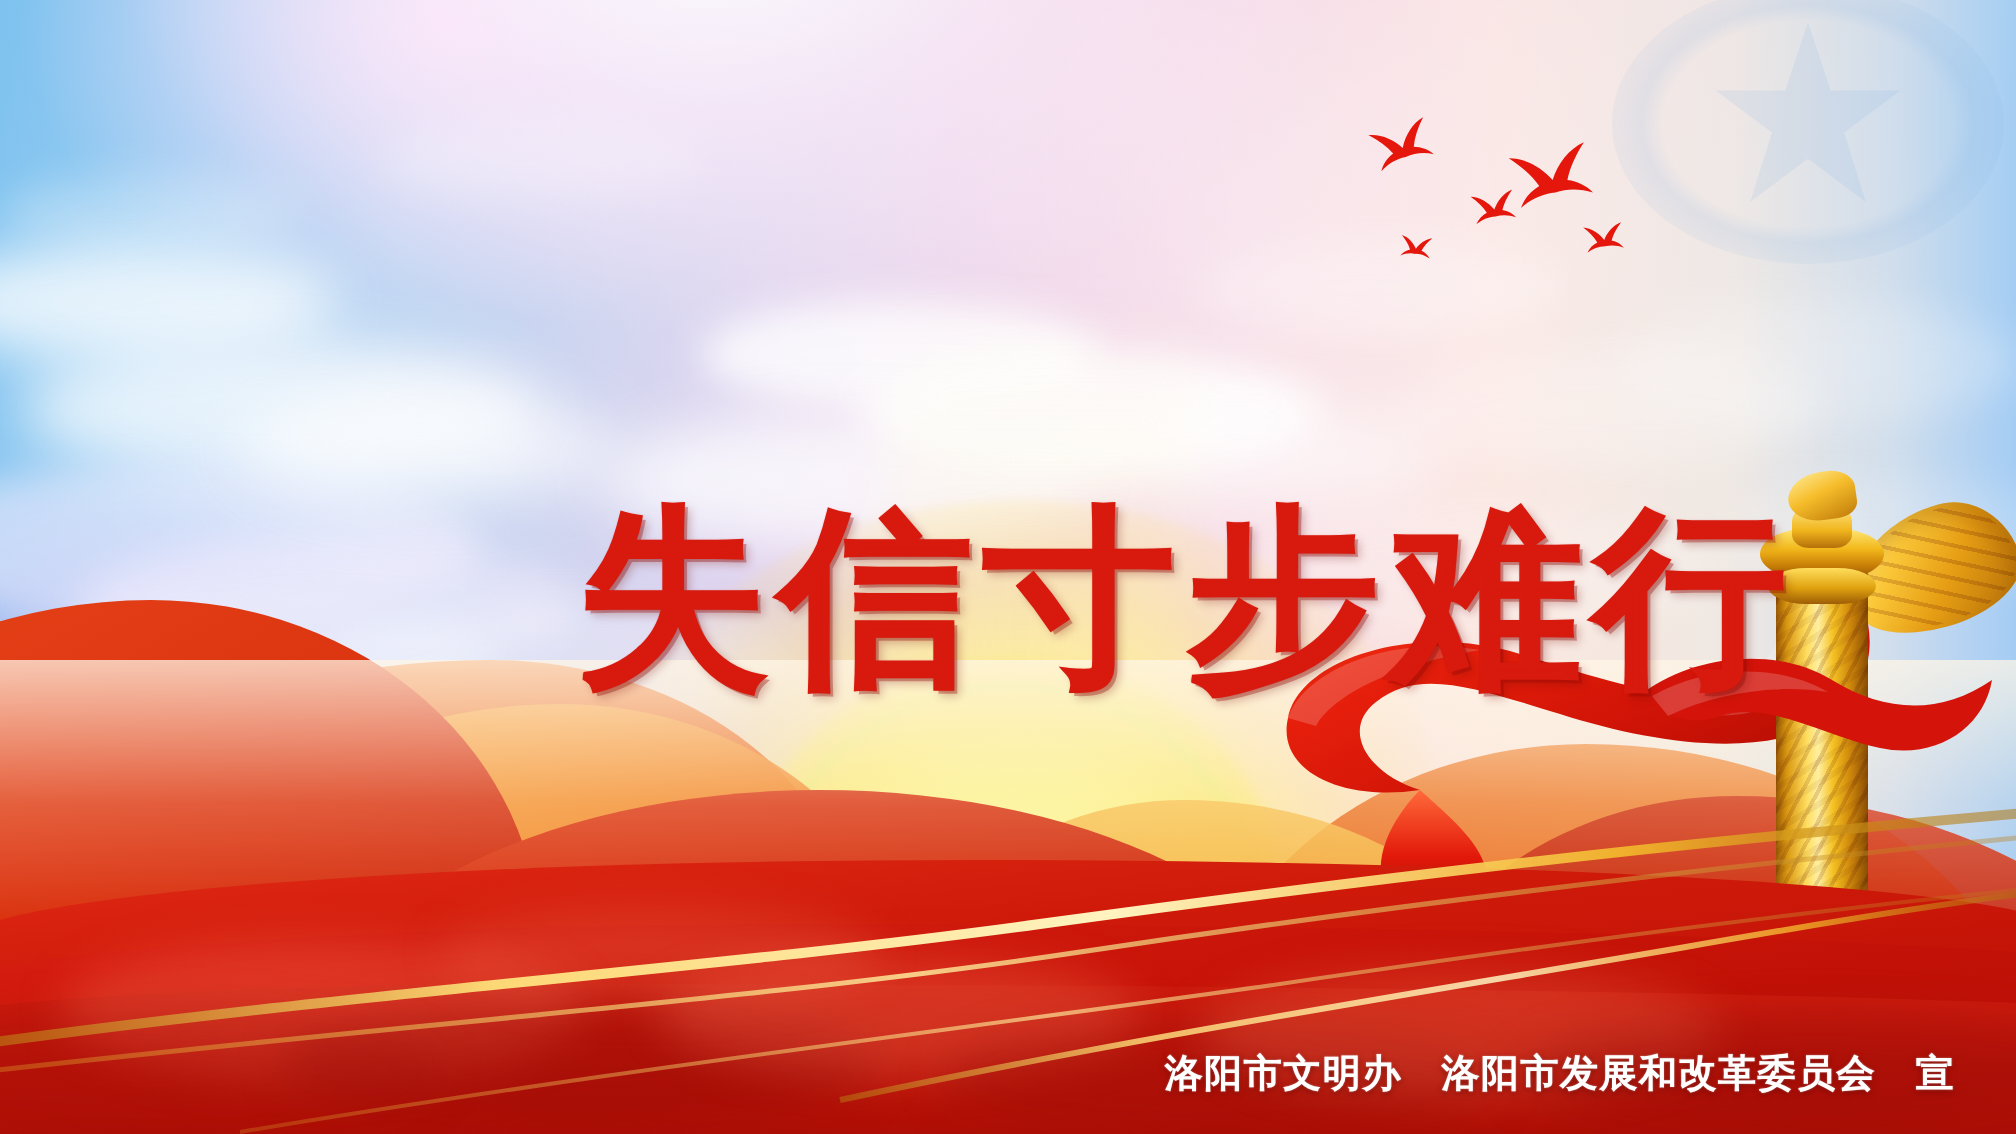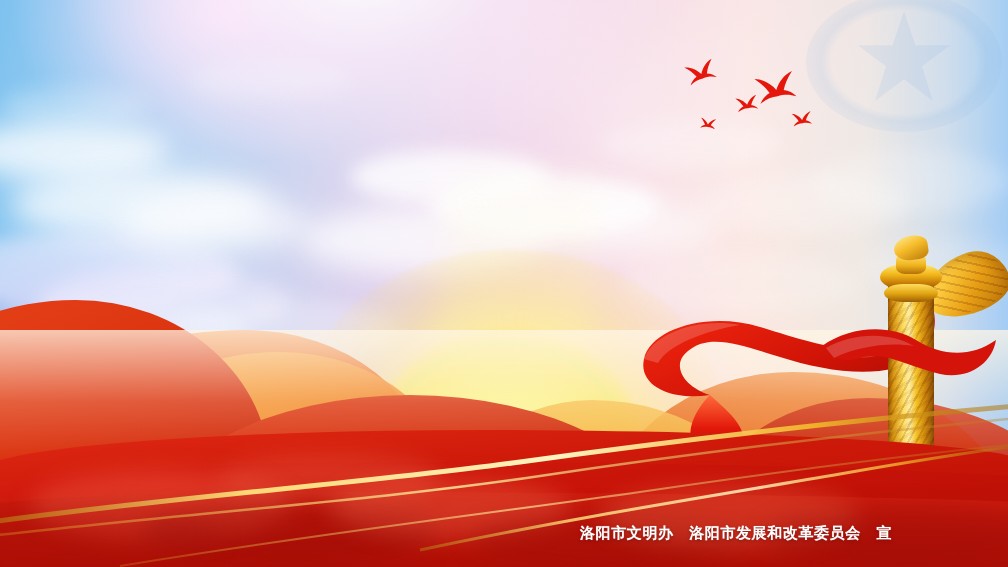--- a/index.html
+++ b/index.html
@@ -228,22 +228,23 @@
   }
   .hl-1{left:98px;top:121px;font-size:96px;}
   .hl-2{left:288px;top:236px;font-size:96px;}
 
   
   .footer{
     position:absolute;left:580px;top:524px;width:400px;
     color:#ffffff;
     font-family:"Liberation Serif","DejaVu Serif",serif;
     font-weight:700;
-    font-size:15px;
+    font-size:19px;
     letter-spacing:.04em;
+    text-align:center;
     text-shadow:0 1px 3px rgba(110,8,4,.75), 0 0 1px rgba(255,255,255,.6);
     white-space:nowrap;
   }
 </style>
 </head>
 <body>
 
 <div id="poster">
 
   <div class="sky sky-base"></div>
@@ -382,17 +383,18 @@
         <stop offset="100%" stop-color="#b8780e" stop-opacity=".35"></stop>
       </linearGradient>
     </defs>
     <path d="M -10 122 C 180 96 360 84 520 62 C 680 40 830 22 1018 6" stroke="url(#gl)" stroke-width="5" fill="none"></path>
     <path d="M -10 136 C 200 112 380 100 540 76 C 700 52 850 34 1018 18" stroke="url(#gl2)" stroke-width="2.5" fill="none"></path>
     <path d="M 120 166 C 300 136 470 116 640 92 C 790 70 900 56 1018 44" stroke="url(#gl2)" stroke-width="2" fill="none" opacity=".8"></path>
     <path d="M 420 150 C 560 120 700 98 840 74 C 920 60 970 52 1018 46" stroke="url(#gl)" stroke-width="3" fill="none" opacity=".85"></path>
   </svg>
 
   <div class="headline">
+    <div class="hl-line hl-2">失信寸步难行</div>
   </div>
 
   <div class="footer">洛阳市文明办　洛阳市发展和改革委员会　宣</div>
 
 </div>
 
 </body></html>

